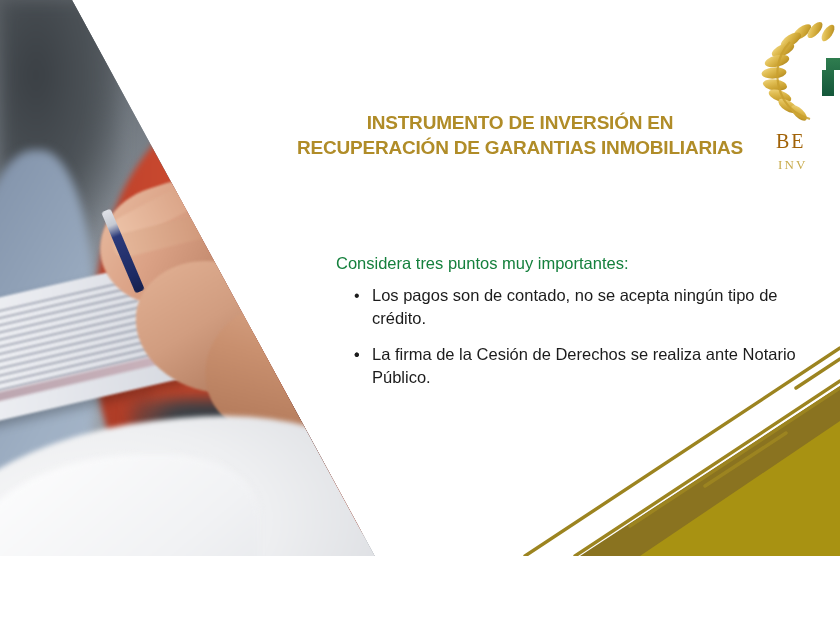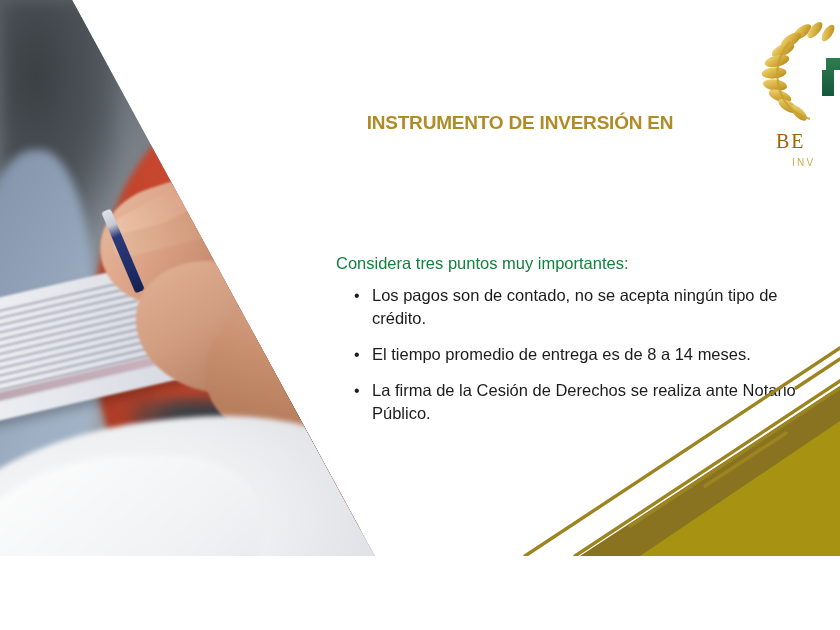--- a/index.html
+++ b/index.html
@@ -191,23 +191,23 @@
   }
   .logo svg{display:block;}
   .logo-word{
     position:absolute;left:16px;top:112px;
     font-family:"Liberation Serif", serif;
     font-size:20px;
     letter-spacing:2px;
     color:#a16207;
   }
   .logo-sub{
-    position:absolute;left:32px;top:139px;
-    font-family:Liberation Sans, sans-serif;
-    font-size:10px;
+    position:absolute;left:18px;top:139px;
+    font-family:Liberation Serif, serif;
+    font-size:13px;
     letter-spacing:2.2px;
     color:#c9ac4e;
   }
 
   
   .decor{
     position:absolute;right:0;bottom:0;width:340px;height:230px;
     overflow:hidden;
     pointer-events:none;
   }
@@ -236,32 +236,32 @@
       <div class="hand hand-lower"></div>
       <div class="hand hand-right"></div>
       <div class="hand hand-small"></div>
       <div class="ph-shoulder"></div>
       <div class="ph-shoulder2"></div>
     </div>
   </div>
 
   <div class="title">
     <span class="title-line">INSTRUMENTO DE INVERSIÓN EN</span>
+    <span class="title-line">RECUPERACIÓN DE GARANTIAS INMOBILIARIAS</span>
   </div>
 
   <div class="body-block">
     <p class="lead">Considera tres puntos muy importantes:</p>
     <ul class="bullets">
       <li class="bullet">
         <span class="dot">•</span>
         <span>Los pagos son de contado, no se acepta ningún tipo de crédito.</span>
       </li>
       <li class="bullet">
         <span class="dot">•</span>
-        <span>El tiempo promedio de entrega es de 8 a 14 meses.</span>
       </li>
       <li class="bullet">
         <span class="dot">•</span>
         <span>La firma de la Cesión de Derechos se realiza ante Notario Público.</span>
       </li>
     </ul>
   </div>
 
   <div class="logo">
     <svg width="110" height="110" viewBox="0 0 110 110">

